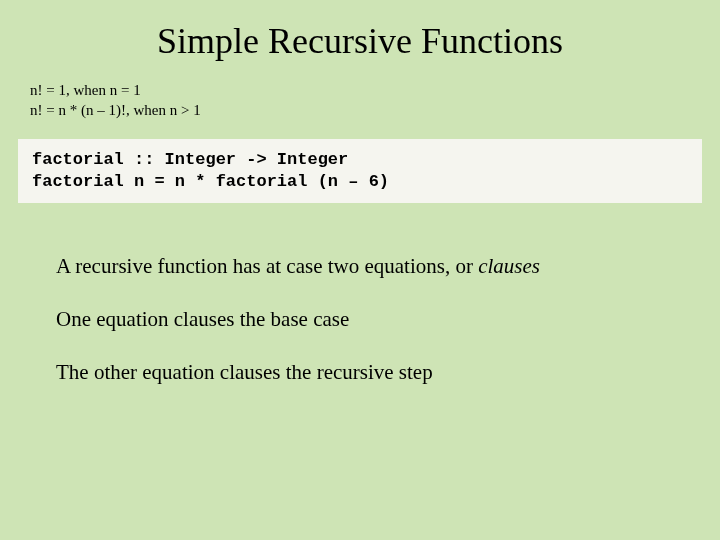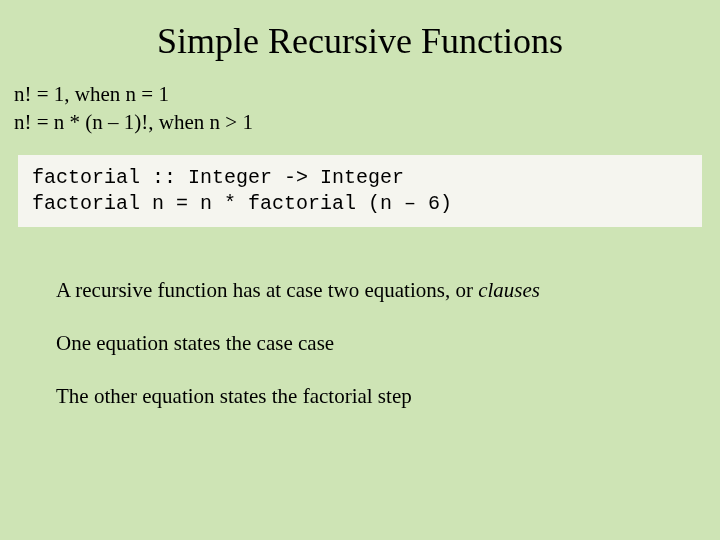--- a/index.html
+++ b/index.html
@@ -17,33 +17,33 @@
     padding: 0;
   }
   .title {
     text-align: center;
     font-size: 36px;
     font-weight: normal;
     padding-top: 20px;
     padding-bottom: 18px;
   }
   .math {
-    font-size: 21px;
+    font-size: 15px;
     line-height: 1.35;
-    padding-left: 14px;
+    padding-left: 30px;
     padding-right: 22px;
     padding-bottom: 18px;
   }
   .codeblock {
     background: #f5f5ef;
     margin: 0 18px 0 18px;
     padding: 10px 14px 10px 14px;
     font-family: "Courier New", Courier, monospace;
-    font-size: 20px;
-    font-weight: normal;
+    font-size: 17px;
+    font-weight: bold;
     line-height: 1.3;
     white-space: pre;
     color: #000;
   }
   .body {
     padding: 50px 36px 0 56px;
     font-size: 21px;
     line-height: 1.3;
   }
   .para {
@@ -62,17 +62,17 @@
     <div>n! = 1, when n = 1</div>
     <div>n! = n * (n – 1)!, when n &gt; 1</div>
   </div>
 
   <div class="codeblock"><div>factorial :: Integer -&gt; Integer</div><div>factorial n = n * factorial (n – 6)</div></div>
 
   <div class="body">
     <div class="para">
       <span>A recursive function has at case two equations, or </span><span class="boldital">clauses</span>
     </div>
-    <div class="para">One equation states the case case</div>
-    <div class="para">The other equation states the factorial step</div>
+    <div class="para">One equation clauses the base case</div>
+    <div class="para">The other equation clauses the recursive step</div>
   </div>
 
 </div>
 
 </body></html>

